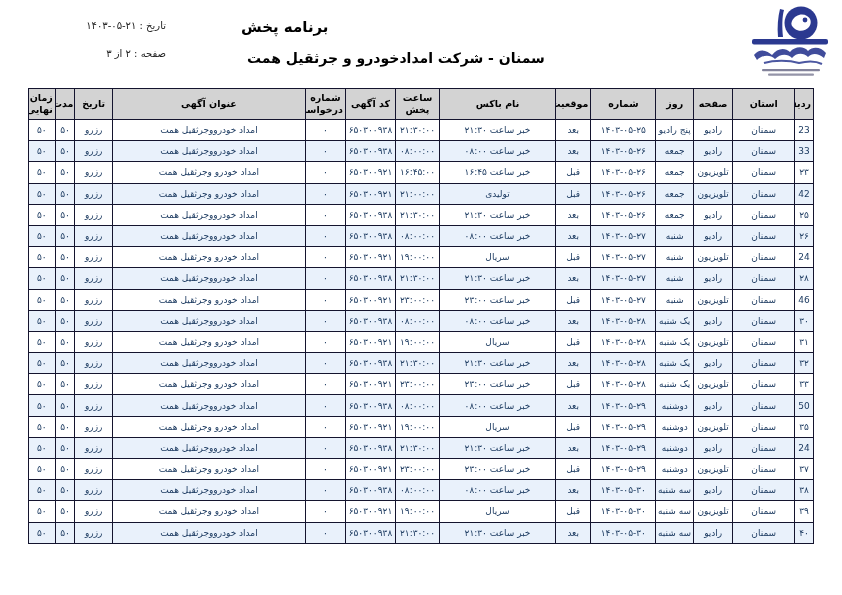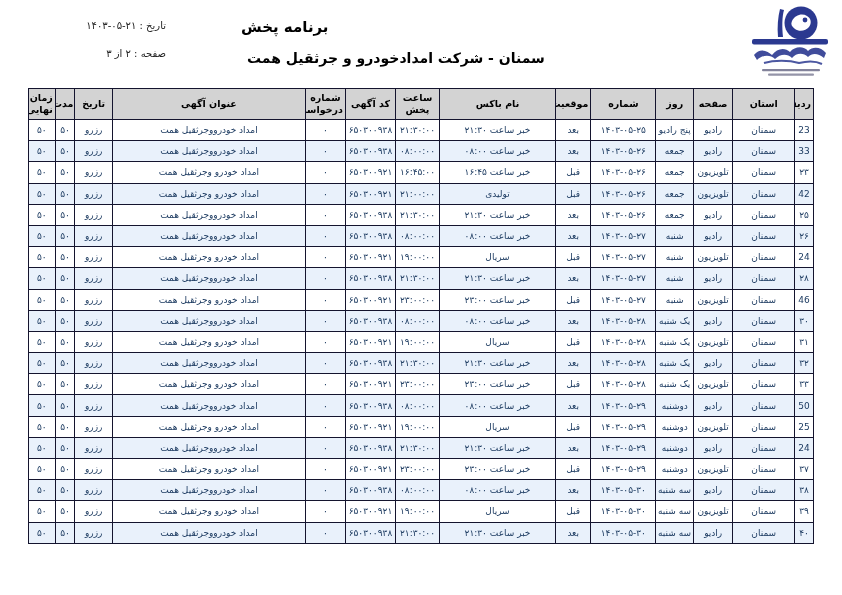--- a/index.html
+++ b/index.html
@@ -351,21 +351,21 @@
           <td>خبر ساعت ۰۸:۰۰</td>
           <td class="ltr-cell">۰۸:۰۰:۰۰</td>
           <td class="ltr-cell">۶۵۰۳۰۰۹۳۸</td>
           <td>۰</td>
           <td>امداد خودرووجرثقیل همت</td>
           <td>رزرو</td>
           <td>۵۰</td>
           <td>۵۰</td>
         </tr>
         <tr>
-          <td>25</td>
+          <td>۳۵</td>
           <td>سمنان</td>
           <td>تلویزیون</td>
           <td>دوشنبه</td>
           <td class="ltr-cell">۱۴۰۳-۰۵-۲۹</td>
           <td>قبل</td>
           <td>سریال</td>
           <td class="ltr-cell">۱۹:۰۰:۰۰</td>
           <td class="ltr-cell">۶۵۰۳۰۰۹۲۱</td>
           <td>۰</td>
           <td>امداد خودرو وجرثقیل همت</td>

